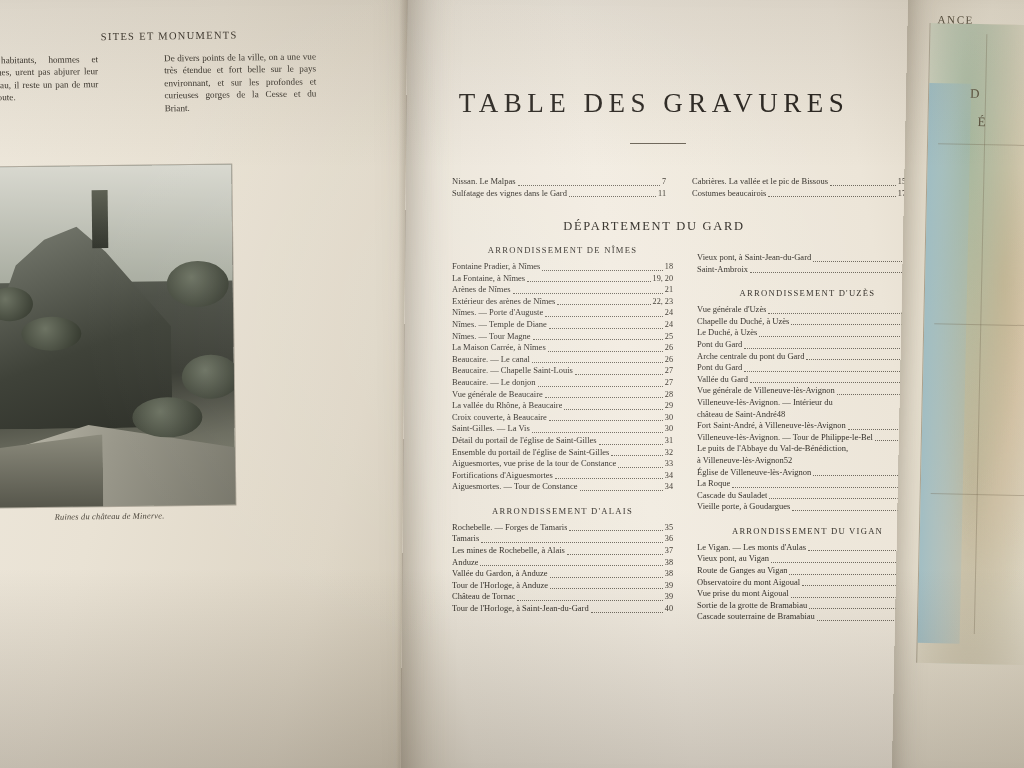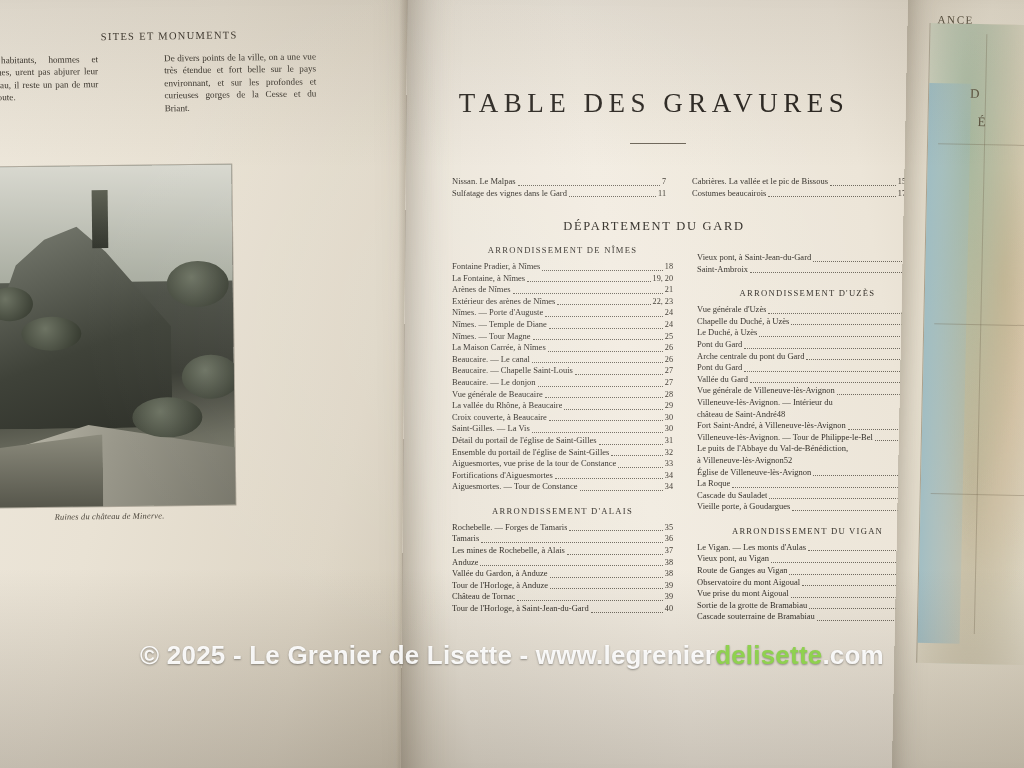--- a/index.html
+++ b/index.html
@@ -604,16 +604,13 @@
       <div class="map-line" style="left:10px; top:470px; width:118px; height:1px;"></div>
       <div class="map-line" style="left:56px; top:10px; width:1px; height:600px;"></div>
     </div>
     <div class="map-title">ANCE</div>
     <div class="map-letter" style="left:64px; top:96px;">D</div>
     <div class="map-letter" style="left:72px; top:124px;">É</div>
   </div>
 
   <div class="shade"></div>
 
-  <div class="watermark">
-    <span>© 2025 - Le Grenier de Lisette - www.legrenier</span><span class="c">delisette</span><span>.com</span>
-  </div>
 </div>
 
 </body></html>

